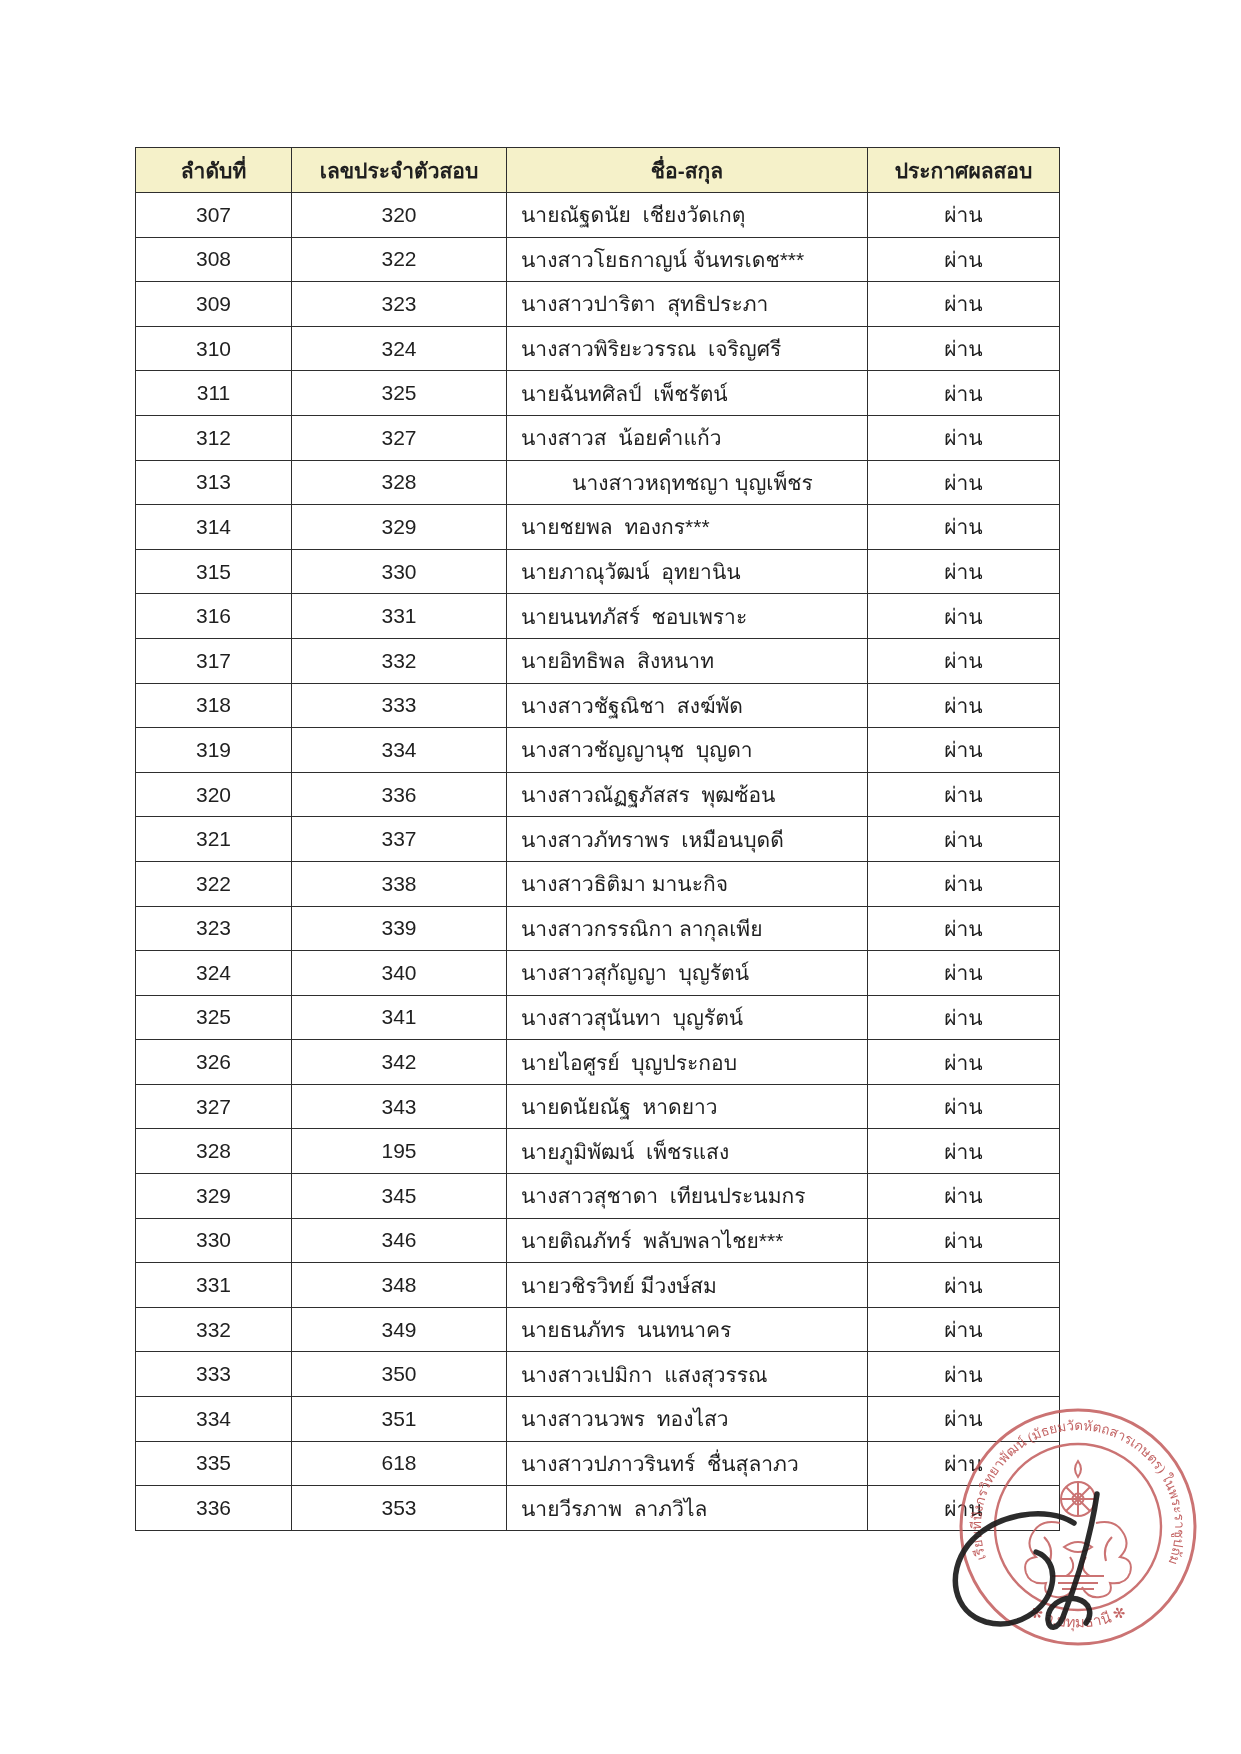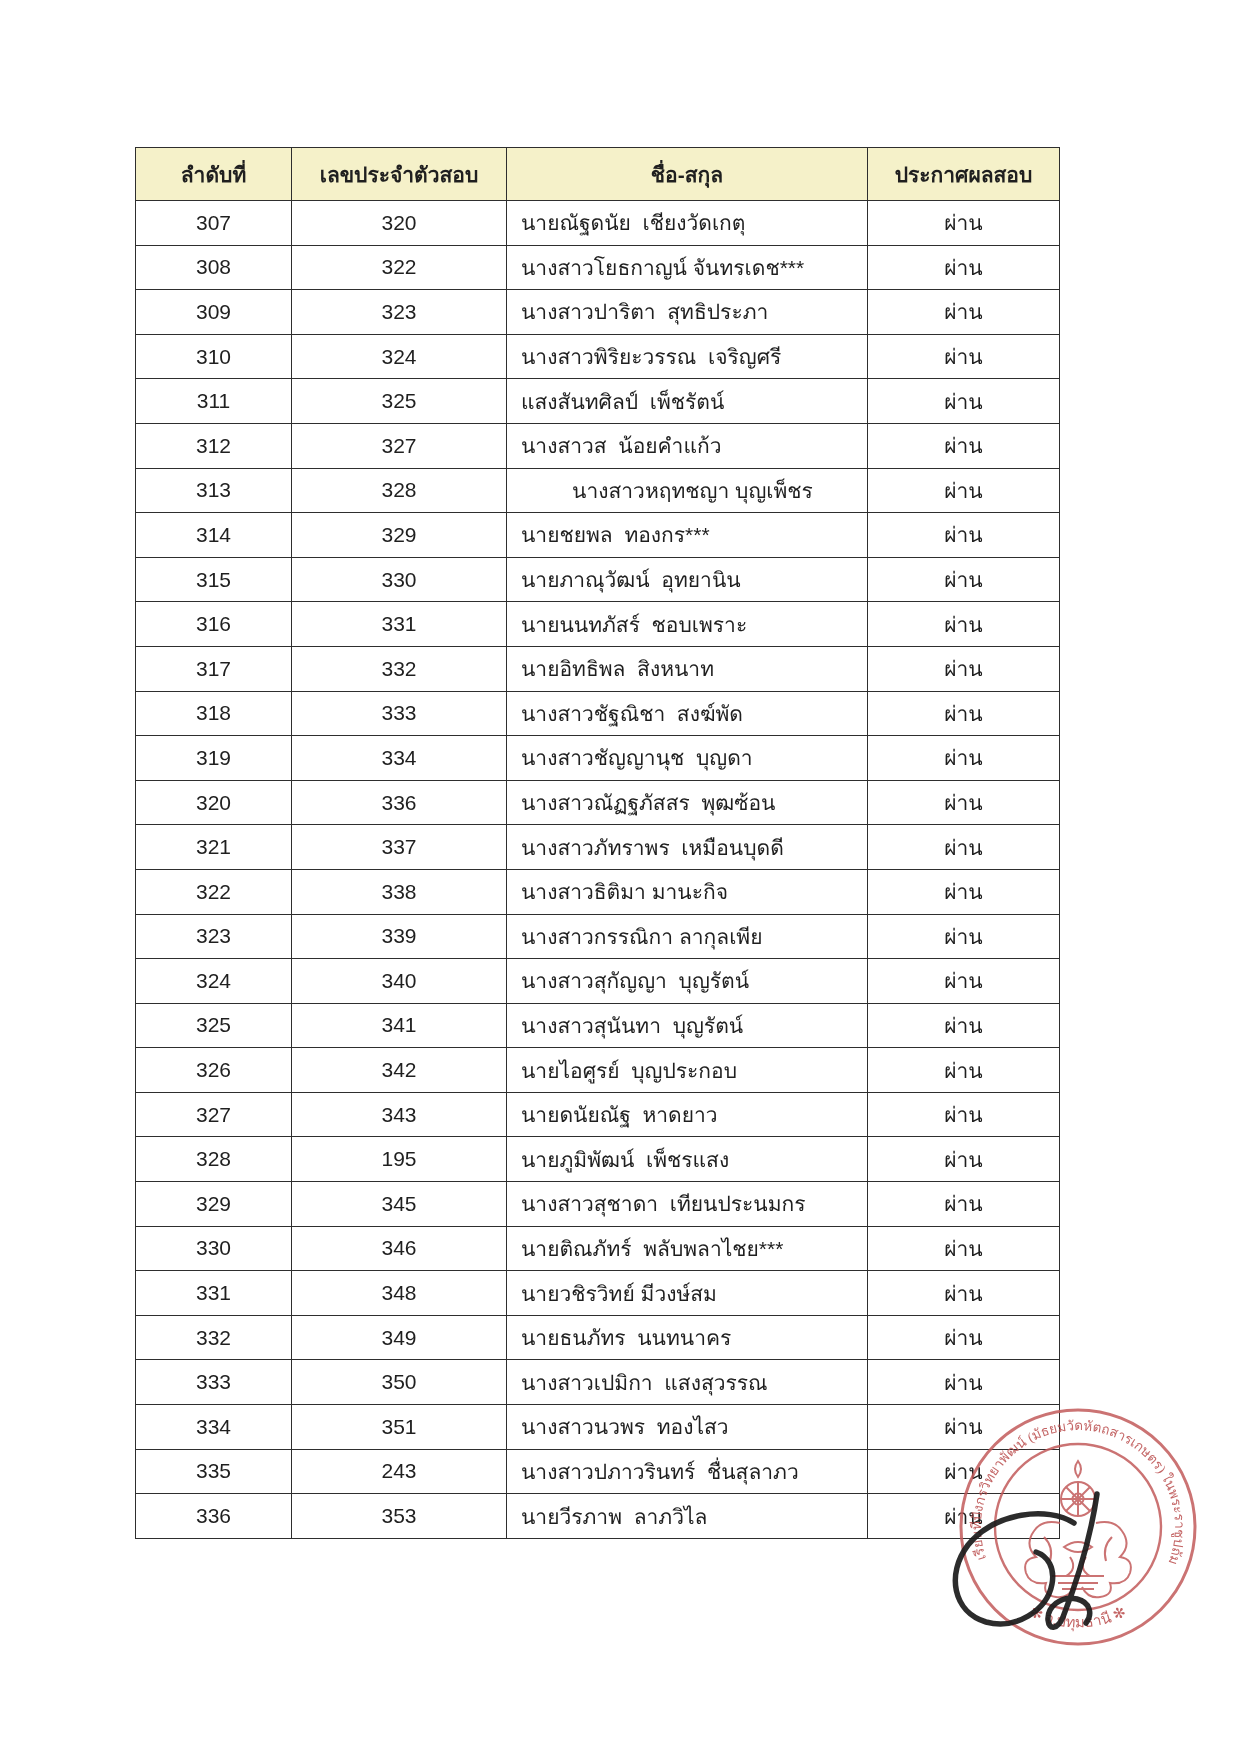--- a/index.html
+++ b/index.html
@@ -17,21 +17,21 @@
     width:924px;
     border-collapse:collapse;
     table-layout:fixed;
   }
   table.results th, table.results td{
     border:1.6px solid #2e2e2e;
     vertical-align:middle;
     font-size:21px;
     overflow:hidden;
   }
-  table.results thead tr{height:53px;}
+  table.results thead tr{height:45px;}
   table.results tbody tr{height:44.6px;}
   table.results th{
     background:#f5f1c9;
     font-weight:bold;
     text-align:center;
     font-size:21px;
   }
   td.c-no, td.c-id, td.c-result{text-align:center;}
   td.c-name{
     text-align:left;
@@ -98,21 +98,21 @@
         </tr>
         <tr>
           <td class="c-no">310</td>
           <td class="c-id">324</td>
           <td class="c-name">นางสาวพิริยะวรรณ  เจริญศรี</td>
           <td class="c-result">ผ่าน</td>
         </tr>
         <tr>
           <td class="c-no">311</td>
           <td class="c-id">325</td>
-          <td class="c-name">แสงสันทศิลป์  เพ็ชรัตน์</td>
+          <td class="c-name">นายฉันทศิลป์  เพ็ชรัตน์</td>
           <td class="c-result">ผ่าน</td>
         </tr>
         <tr>
           <td class="c-no">312</td>
           <td class="c-id">327</td>
           <td class="c-name">นางสาวส  น้อยคำแก้ว</td>
           <td class="c-result">ผ่าน</td>
         </tr>
         <tr>
           <td class="c-no">313</td>
@@ -241,21 +241,21 @@
           <td class="c-result">ผ่าน</td>
         </tr>
         <tr>
           <td class="c-no">334</td>
           <td class="c-id">351</td>
           <td class="c-name">นางสาวนวพร  ทองไสว</td>
           <td class="c-result">ผ่าน</td>
         </tr>
         <tr>
           <td class="c-no">335</td>
-          <td class="c-id">243</td>
+          <td class="c-id">618</td>
           <td class="c-name">นางสาวปภาวรินทร์  ชื่นสุลาภว</td>
           <td class="c-result">ผ่าน</td>
         </tr>
         <tr>
           <td class="c-no">336</td>
           <td class="c-id">353</td>
           <td class="c-name">นายวีรภาพ  ลาภวิไล</td>
           <td class="c-result">ผ่าน</td>
         </tr>
       </tbody>

